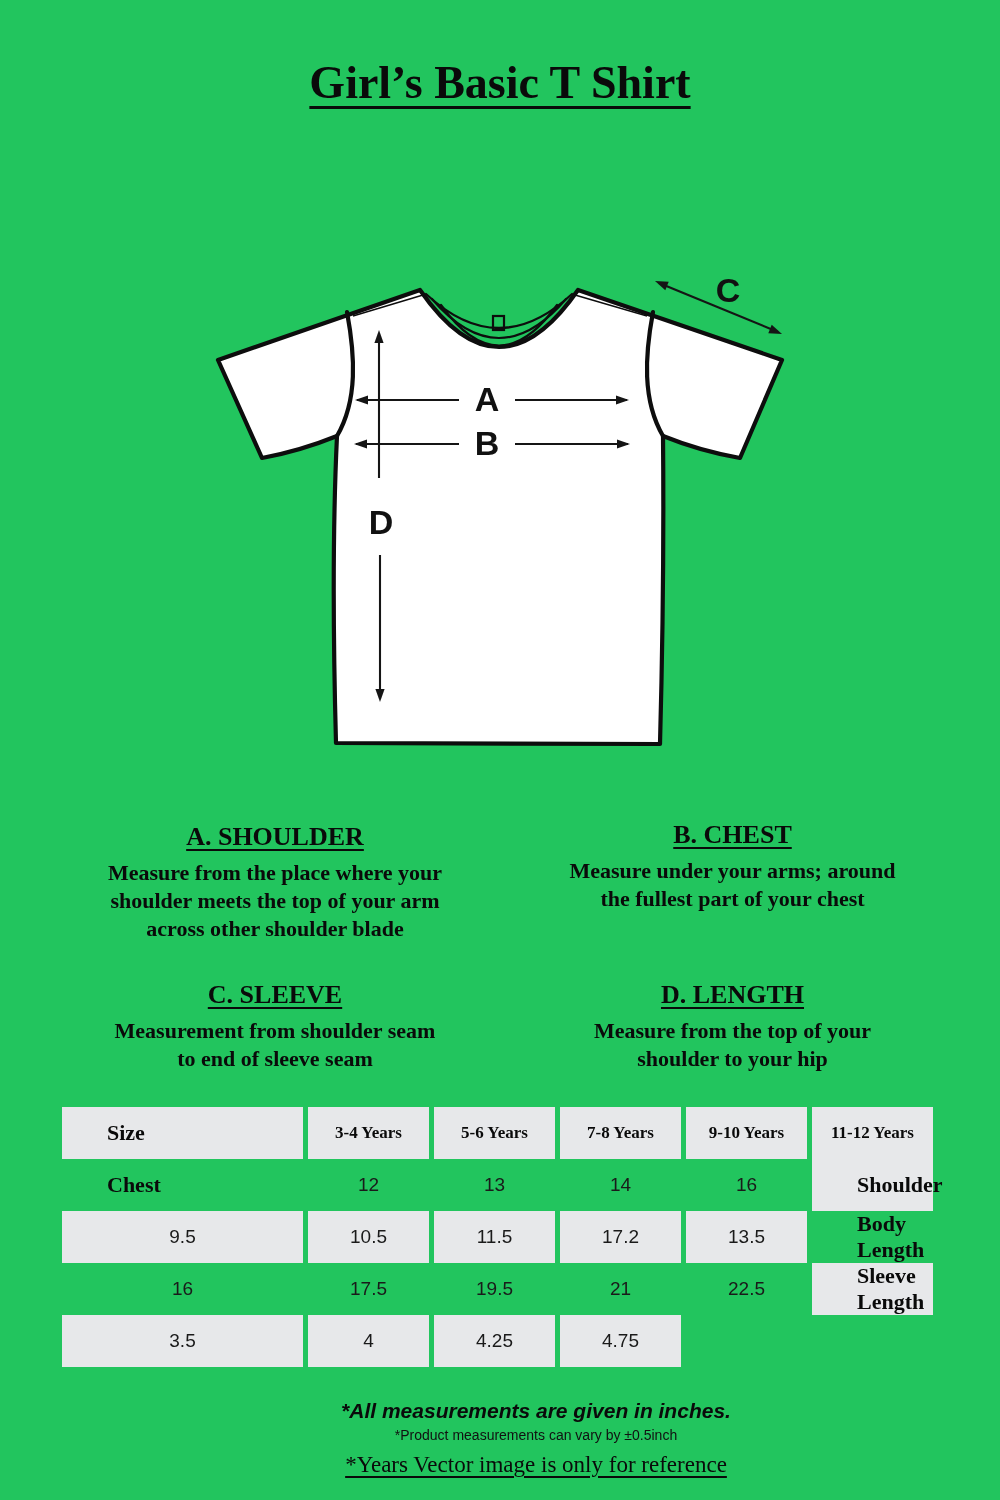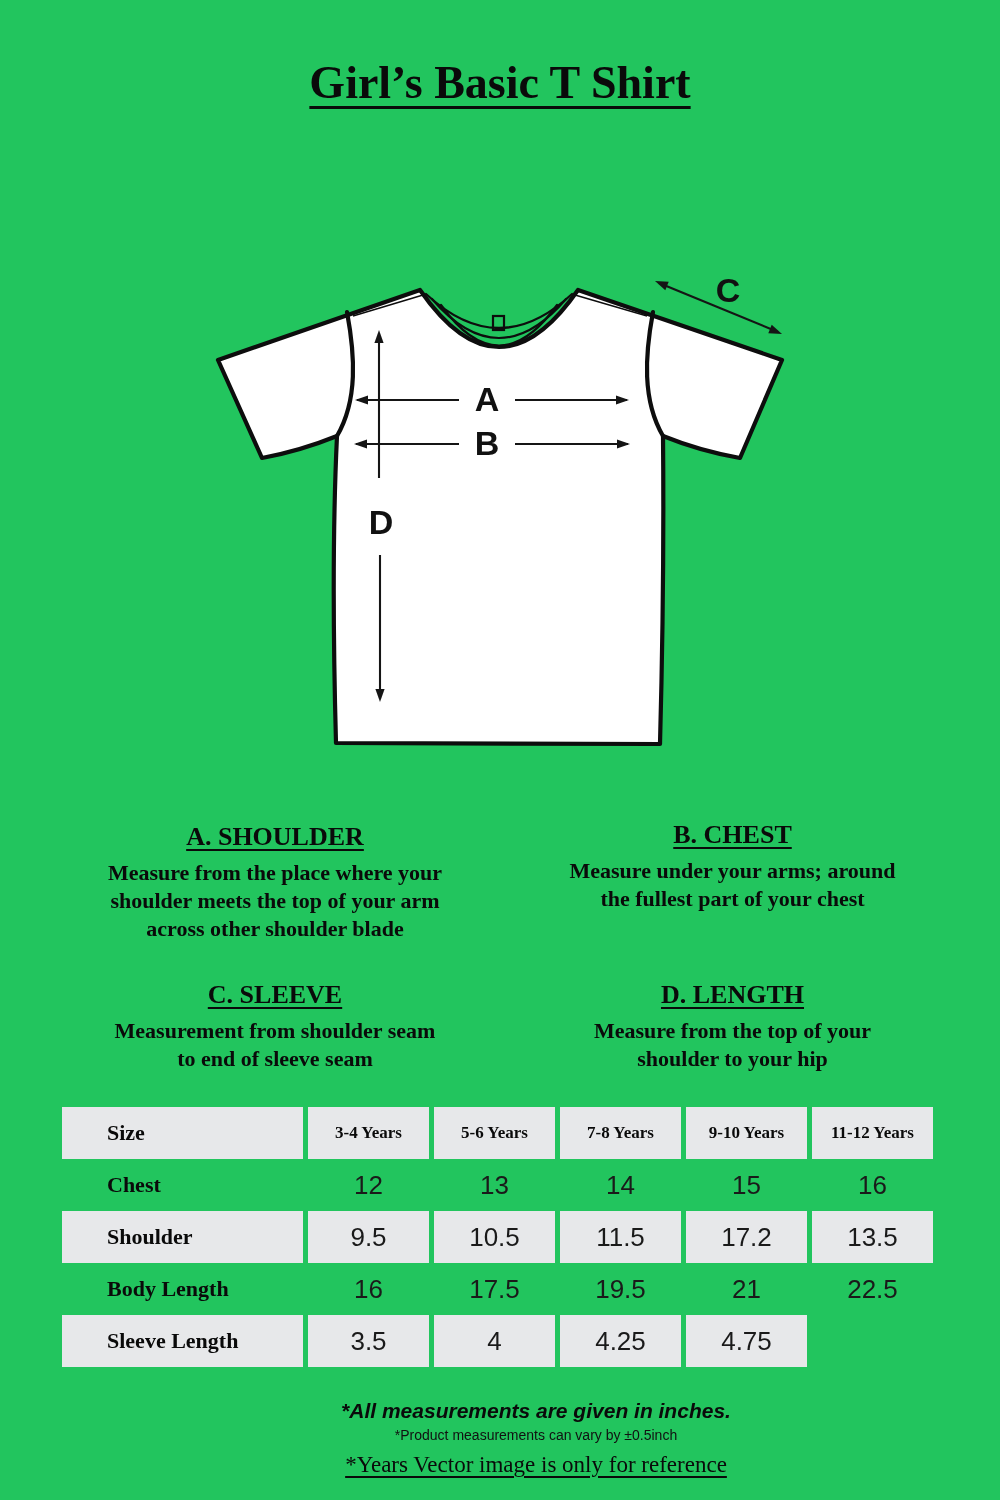--- a/index.html
+++ b/index.html
@@ -28,21 +28,21 @@
   .sec-c{left:40px;top:980px;width:470px;}
   .sec-d{left:505px;top:980px;width:455px;}
 
   .size-table{position:absolute;left:62px;top:1107px;display:grid;
               grid-template-columns:241px repeat(5,121px);column-gap:5px;grid-auto-rows:52px;}
   .cell{display:flex;align-items:center;justify-content:center;}
   .cell.gray{background:#e7e8ea;}
   .cell.labelcell{justify-content:flex-start;padding-left:45px;
                   font-family:"Liberation Serif",serif;font-weight:bold;font-size:22px;}
   .cell.yearhead{font-family:Liberation Serif, serif;font-weight:bold;font-size:17px;}
-  .cell.val{font-family:"Liberation Sans",sans-serif;font-size:26px;color:#1a1a1a;}
+  .cell.val{font-family:"Liberation Sans",sans-serif;font-size:19px;color:#1a1a1a;}
 
   .note{position:absolute;left:0;width:100%;text-align:center;padding-left:36px;}
   .note1{top:1399px;font-family:"Liberation Sans",sans-serif;font-weight:bold;font-style:italic;font-size:21px;}
   .note2{top:1427px;font-family:Liberation Sans, sans-serif;font-size:14px;color:#111;}
   .note3{top:1452px;font-family:"Liberation Serif",serif;font-size:23px;
          text-decoration:underline;text-underline-offset:4px;}
 </style>
 </head>
 <body>
 
@@ -126,21 +126,20 @@
     <div class="cell gray yearhead">3-4 Years</div>
     <div class="cell gray yearhead">5-6 Years</div>
     <div class="cell gray yearhead">7-8 Years</div>
     <div class="cell gray yearhead">9-10 Years</div>
     <div class="cell gray yearhead">11-12 Years</div>
 
     <div class="cell labelcell">Chest</div>
     <div class="cell val">12</div>
     <div class="cell val">13</div>
     <div class="cell val">14</div>
-    <div class="cell val">15</div>
     <div class="cell val">16</div>
 
     <div class="cell gray labelcell">Shoulder</div>
     <div class="cell gray val">9.5</div>
     <div class="cell gray val">10.5</div>
     <div class="cell gray val">11.5</div>
     <div class="cell gray val">17.2</div>
     <div class="cell gray val">13.5</div>
 
     <div class="cell labelcell">Body Length</div>

